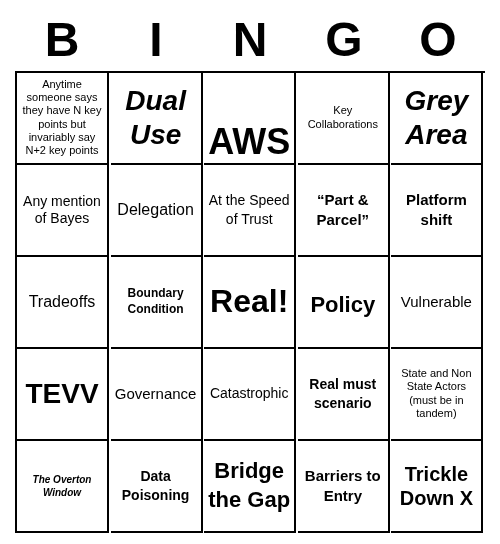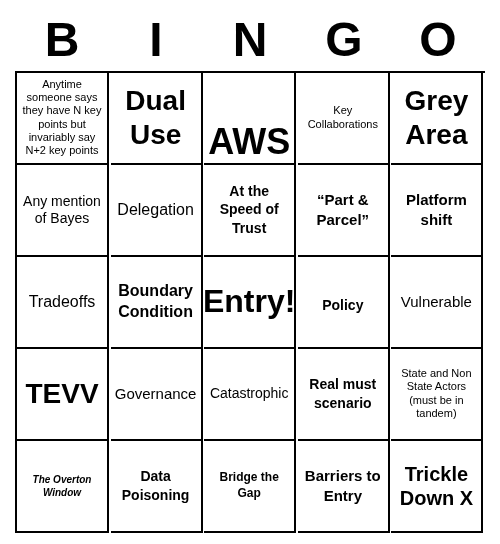--- a/index.html
+++ b/index.html
@@ -45,35 +45,36 @@
       padding: 4px;
     }
     .bingo-cell span {
       font-size: 13px;
       line-height: 1.2;
       font-family: Arial, sans-serif;
     }
     .bingo-cell.large span {
       font-size: 28px;
       font-weight: bold;
+      font-style: italic;
     }
     .bingo-cell.xlarge span {
       font-size: 36px;
       font-weight: bold;
       margin-top: 48px;
     }
     .bingo-cell.free span {
       font-size: 32px;
       font-weight: bold;
     }
     .bingo-cell.small span {
       font-size: 11px;
     }
     .bingo-cell.policy span {
-      font-size: 14px;
+      font-size: 22px;
       font-weight: bold;
       margin-top: 8px;
     }
     .bingo-cell.trickle span {
       font-size: 20px;
       font-weight: bold;
     }
   </style>
 </head>
 <body>
@@ -104,37 +105,37 @@
       <span>Grey Area</span>
     </div>
 
     <div class="bingo-cell" style="font-size:14px; font-weight:bold; line-height:1.2;">
       <span style="font-size:14px; font-weight:normal; line-height:1.2;">Any mention of Bayes</span>
     </div>
     <div class="bingo-cell">
       <span style="font-size:16px;">Delegation</span>
     </div>
     <div class="bingo-cell">
-      <span style="font-size:14px; font-weight:bold; line-height:1.3;">At the Speed of Trust</span>
+      <span style="font-size:14px; font-weight:normal; line-height:1.3;">At the Speed of Trust</span>
     </div>
     <div class="bingo-cell">
       <span style="font-size:15px; font-weight:bold; line-height:1.3;">“Part &amp; Parcel”</span>
     </div>
     <div class="bingo-cell">
       <span style="font-size:15px; font-weight:bold; line-height:1.3;">Platform shift</span>
     </div>
 
     <div class="bingo-cell">
       <span style="font-size:16px;">Tradeoffs</span>
     </div>
     <div class="bingo-cell">
-      <span style="font-size:16px; font-weight:bold; line-height:1.3;">Boundary Condition</span>
+      <span style="font-size:12px; font-weight:bold; line-height:1.3;">Boundary Condition</span>
     </div>
     <div class="bingo-cell free">
-      <span>Entry!</span>
+      <span>Real!</span>
     </div>
     <div class="bingo-cell policy">
       <span>Policy</span>
     </div>
     <div class="bingo-cell">
       <span style="font-size:15px;">Vulnerable</span>
     </div>
 
     <div class="bingo-cell">
       <span style="font-size:28px; font-weight:bold;">TEVV</span>
@@ -152,21 +153,21 @@
       <span>State and Non State Actors (must be in tandem)</span>
     </div>
 
     <div class="bingo-cell">
       <span style="font-size:10px; font-weight:bold; line-height:1.3;font-style:italic;">The Overton Window</span>
     </div>
     <div class="bingo-cell">
       <span style="font-size:14px; font-weight:bold; line-height:1.3;">Data Poisoning</span>
     </div>
     <div class="bingo-cell">
-      <span style="font-size:12px; font-weight:bold; line-height:1.3;">Bridge the Gap</span>
+      <span style="font-size:22px; font-weight:bold; line-height:1.3;">Bridge the Gap</span>
     </div>
     <div class="bingo-cell">
       <span style="font-size:15px; font-weight:bold; line-height:1.3;">Barriers to Entry</span>
     </div>
     <div class="bingo-cell trickle">
       <span>Trickle Down X</span>
     </div>
   </div>
 </div>
 

